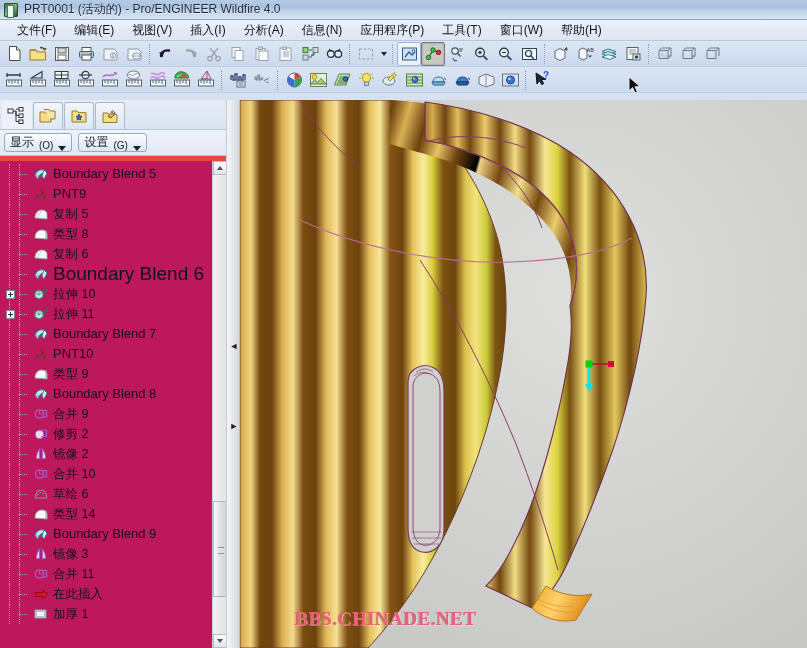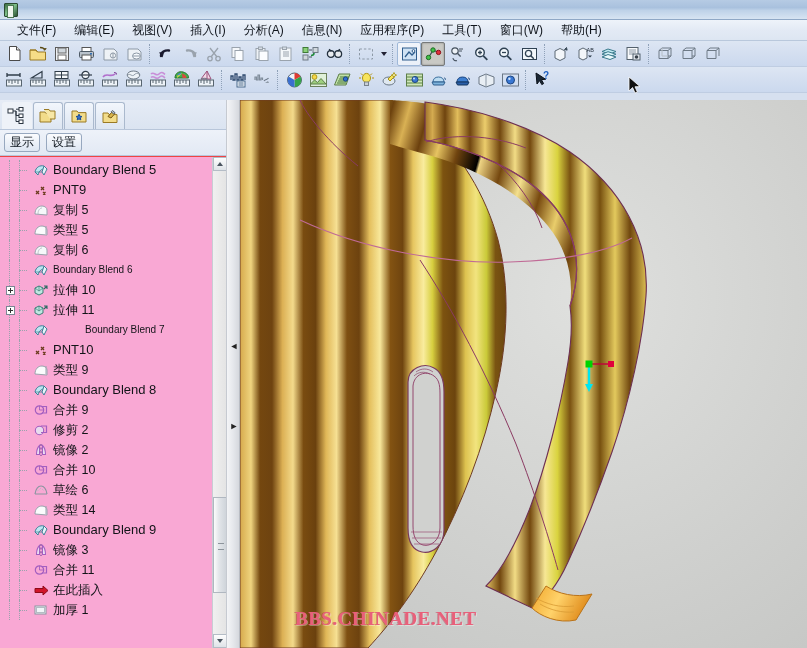--- a/index.html
+++ b/index.html
@@ -131,34 +131,33 @@
   .dd-btn {
     height: 19px;
     display: flex; align-items: flex-end;
     padding: 0 5px;
     border: 1px solid #97a8bf;
     border-radius: 3px;
     background: linear-gradient(to bottom,#fbfcfe,#dde6f2);
     font-size: 12px; color:#101820;
     gap: 5px;
     white-space: nowrap;
-    flex-direction: column;
   }
   .dd-btn .dd-caret {
     width: 0; height: 0;
     border-left: 4px solid transparent;
     border-right: 4px solid transparent;
     border-top: 5px solid #1a222c;
   }
   #tree-scroll {
     flex: 1;
-    background: #f9a8d4;
+    background: #be185d;
     position: relative;
     overflow: hidden;
-    border-top: 1px solid #ef4444;
+    border-top: 5px solid #ef4444;
   }
   #tree-list {
     position: absolute;
     top: 0; left: 0; right: 14px; bottom: 0;
     overflow: hidden;
     padding-top: 3px;
   }
   .tree-row {
     height: 20px;
     display: flex; align-items: center;
@@ -273,20 +272,21 @@
   }
   .cursor-arrow { position:absolute; pointer-events:none; }
 </style>
 </head>
 <body>
 
 <div id="app">
 
   <div id="titlebar">
     <div class="app-icon"></div>
+    <div class="title-text">PRT0001 (活动的) - Pro/ENGINEER Wildfire 4.0</div>
   </div>
 
   <div id="menubar">
     <div class="menu-item">文件(F)</div>
     <div class="menu-item">编辑(E)</div>
     <div class="menu-item">视图(V)</div>
     <div class="menu-item">插入(I)</div>
     <div class="menu-item">分析(A)</div>
     <div class="menu-item">信息(N)</div>
     <div class="menu-item">应用程序(P)</div>
@@ -779,21 +779,21 @@
             </div>
             <div class="tree-row">
               <span class="tr-indent"></span>
               <span class="tr-dash"></span>
               <span class="tr-icon">
                 <svg width="16" height="14" viewBox="0 0 16 14">
                   <path d="M2 11c0-5 3-8 7-8 3 0 5 2 5 4v5z" fill="#fbfcfd" stroke="#9aa3ad"></path>
                   <path d="M13 3v8" stroke="#9aa3ad"></path>
                 </svg>
               </span>
-              <span class="tr-label">类型 5</span>
+              <span class="tr-label">类型 8</span>
             </div>
             <div class="tree-row">
               <span class="tr-indent"></span>
               <span class="tr-dash"></span>
               <span class="tr-icon">
                 <svg width="16" height="14" viewBox="0 0 16 14">
                   <path d="M2 11c0-5 3-8 7-8 3 0 5 2 5 4v5z" fill="#f6f8fa" stroke="#9aa3ad"></path>
                   <path d="M5 11c0-4 2-6 4-6" fill="none" stroke="#b8c0c8"></path>
                 </svg>
               </span>
@@ -802,21 +802,21 @@
             <div class="tree-row">
               <span class="tr-indent"></span>
               <span class="tr-dash"></span>
               <span class="tr-icon">
                 <svg width="16" height="14" viewBox="0 0 16 14">
                   <path d="M2 9c1-5 5-7 9-6l3 3c-4-1-8 1-9 6z" fill="#bfe6f2" stroke="#3f7f96"></path>
                   <path d="M11 3l3 3-3 6-2-3z" fill="#e8f6fb" stroke="#3f7f96"></path>
                   <path d="M2 9l7 0" stroke="#3f7f96" stroke-width=".7"></path>
                 </svg>
               </span>
-              <span class="tr-label" style="font-size: 10px; text-align: right;">Boundary Blend 6</span>
+              <span class="tr-label" style="font-size: 19px; text-align: right;">Boundary Blend 6</span>
             </div>
             <div class="tree-row">
               <span class="tr-indent">
                 <span class="tr-expand"></span>
               </span>
               <span class="tr-dash"></span>
               <span class="tr-icon">
                 <svg width="16" height="14" viewBox="0 0 16 14">
                   <path d="M2 5l4-2 4 2v5l-4 2-4-2z" fill="#bfe7e2" stroke="#3d7e76"></path>
                   <path d="M6 3v5M2 5l4 3 4-3" fill="none" stroke="#3d7e76" stroke-width=".7"></path>
@@ -842,21 +842,21 @@
             <div class="tree-row">
               <span class="tr-indent"></span>
               <span class="tr-dash"></span>
               <span class="tr-icon">
                 <svg width="16" height="14" viewBox="0 0 16 14">
                   <path d="M2 9c1-5 5-7 9-6l3 3c-4-1-8 1-9 6z" fill="#bfe6f2" stroke="#3f7f96"></path>
                   <path d="M11 3l3 3-3 6-2-3z" fill="#e8f6fb" stroke="#3f7f96"></path>
                   <path d="M2 9l7 0" stroke="#3f7f96" stroke-width=".7"></path>
                 </svg>
               </span>
-              <span class="tr-label" style="font-size: 10px; margin-left: 32px;">Boundary Blend 7</span>
+              <span class="tr-label" style="font-size: 13px;">Boundary Blend 7</span>
             </div>
             <div class="tree-row">
               <span class="tr-indent"></span>
               <span class="tr-dash"></span>
               <span class="tr-icon">
                 <svg width="16" height="14" viewBox="0 0 16 14">
                   <g stroke="#6a3a1c" stroke-width="1.3">
                     <path d="M3 8l3 3M6 8l-3 3"></path>
                     <path d="M8 4l3 3M11 4l-3 3"></path>
                     <path d="M10 9l2.5 2.5M12.5 9L10 11.5"></path>

